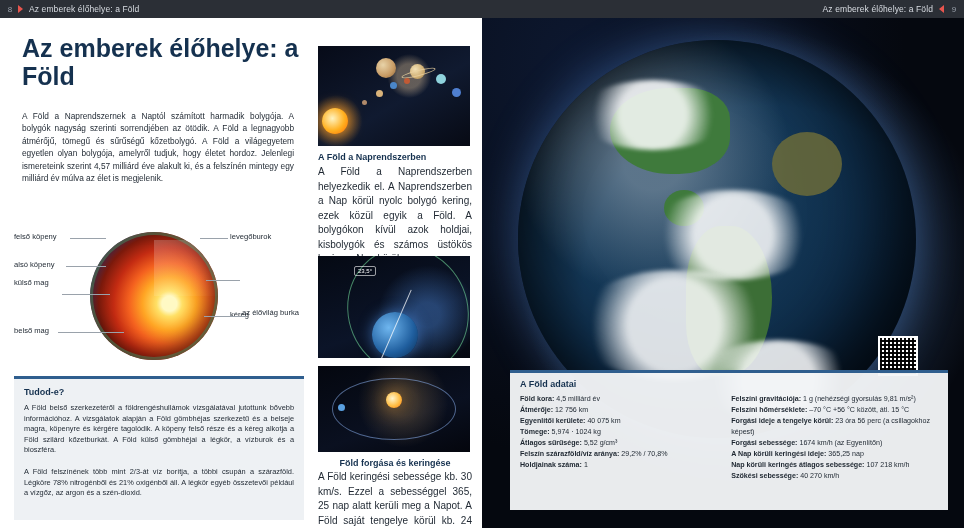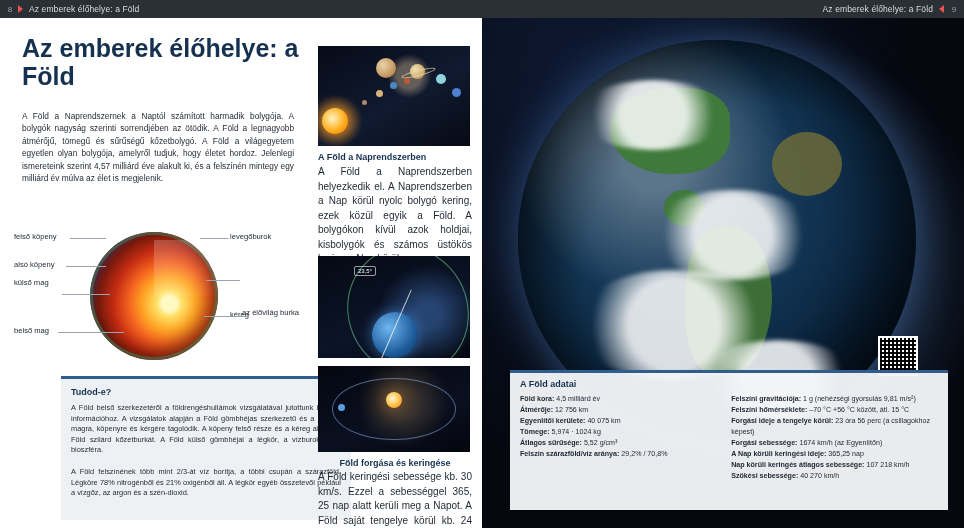--- a/index.html
+++ b/index.html
@@ -96,21 +96,21 @@
     box-shadow: inset 0 0 0 3px rgba(70,130,90,.55);
   }
   .cut-slice {
     position: absolute; left: 50%; top: 6%; width: 54%; height: 44%;
     background: linear-gradient(140deg, rgba(255,255,255,.22), rgba(255,255,255,0));
   }
 
   
   .tudod {
     position: absolute; left: 14px; top: 358px; width: 290px; height: 144px;
-    background: #eef1f4; border-top: 3px solid #2f5e8e; margin-left: 47px;
+    background: #eef1f4; border-top: 3px solid #2f5e8e;
   }
   .tudod h4 {
     position: absolute; left: 10px; top: 8px; font-size: 9px; color: #15314f;
   }
   .tudod p {
     position: absolute; left: 10px; width: 270px; font-size: 7.4px; line-height: 1.42;
     color: #1d2630; text-align: justify;
   }
 
   
@@ -288,20 +288,21 @@
       <div class="datatable">
         <h4>A Föld adatai</h4>
         <div class="datacols">
           <div class="datacol">
             <div class="datarow"><b>Föld kora:</b> <span>4,5 milliárd év</span></div>
             <div class="datarow"><b>Átmérője:</b> <span>12 756 km</span></div>
             <div class="datarow"><b>Egyenlítői kerülete:</b> <span>40 075 km</span></div>
             <div class="datarow"><b>Tömege:</b> <span>5,974 · 1024 kg</span></div>
             <div class="datarow"><b>Átlagos sűrűsége:</b> <span>5,52 g/cm³</span></div>
             <div class="datarow"><b>Felszín szárazföld/víz aránya:</b> <span>29,2% / 70,8%</span></div>
+            <div class="datarow"><b>Holdjainak száma:</b> <span>1</span></div>
           </div>
           <div class="datacol" style="width:216px;">
             <div class="datarow"><b>Felszíni gravitációja:</b> <span>1 g (nehézségi gyorsulás 9,81 m/s²)</span></div>
             <div class="datarow"><b>Felszíni hőmérséklete:</b> <span>–70 °C +56 °C között, átl. 15 °C</span></div>
             <div class="datarow"><b>Forgási ideje a tengelye körül:</b> <span>23 óra 56 perc (a csillagokhoz képest)</span></div>
             <div class="datarow"><b>Forgási sebessége:</b> <span>1674 km/h (az Egyenlítőn)</span></div>
             <div class="datarow"><b>A Nap körüli keringési ideje:</b> <span>365,25 nap</span></div>
             <div class="datarow"><b>Nap körüli keringés átlagos sebessége:</b> <span>107 218 km/h</span></div>
             <div class="datarow"><b>Szökési sebessége:</b> <span>40 270 km/h</span></div>
           </div>

